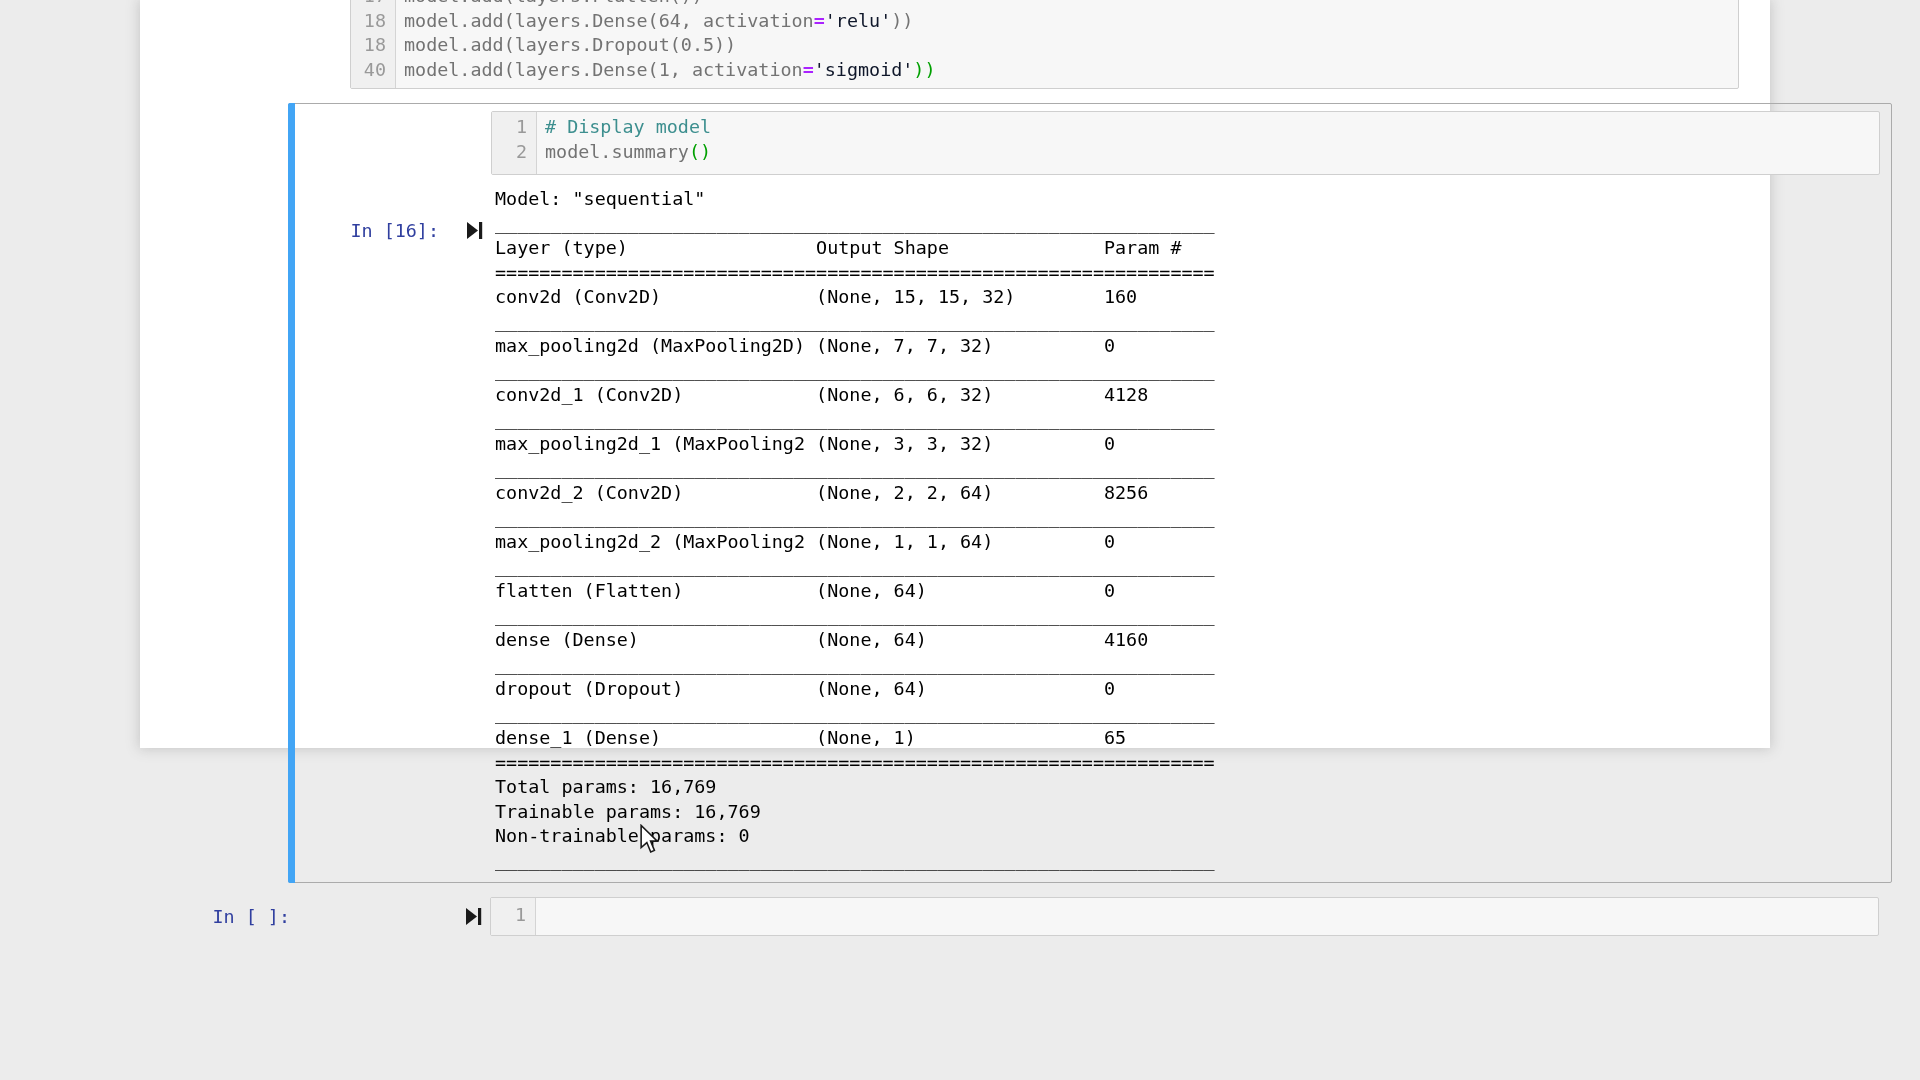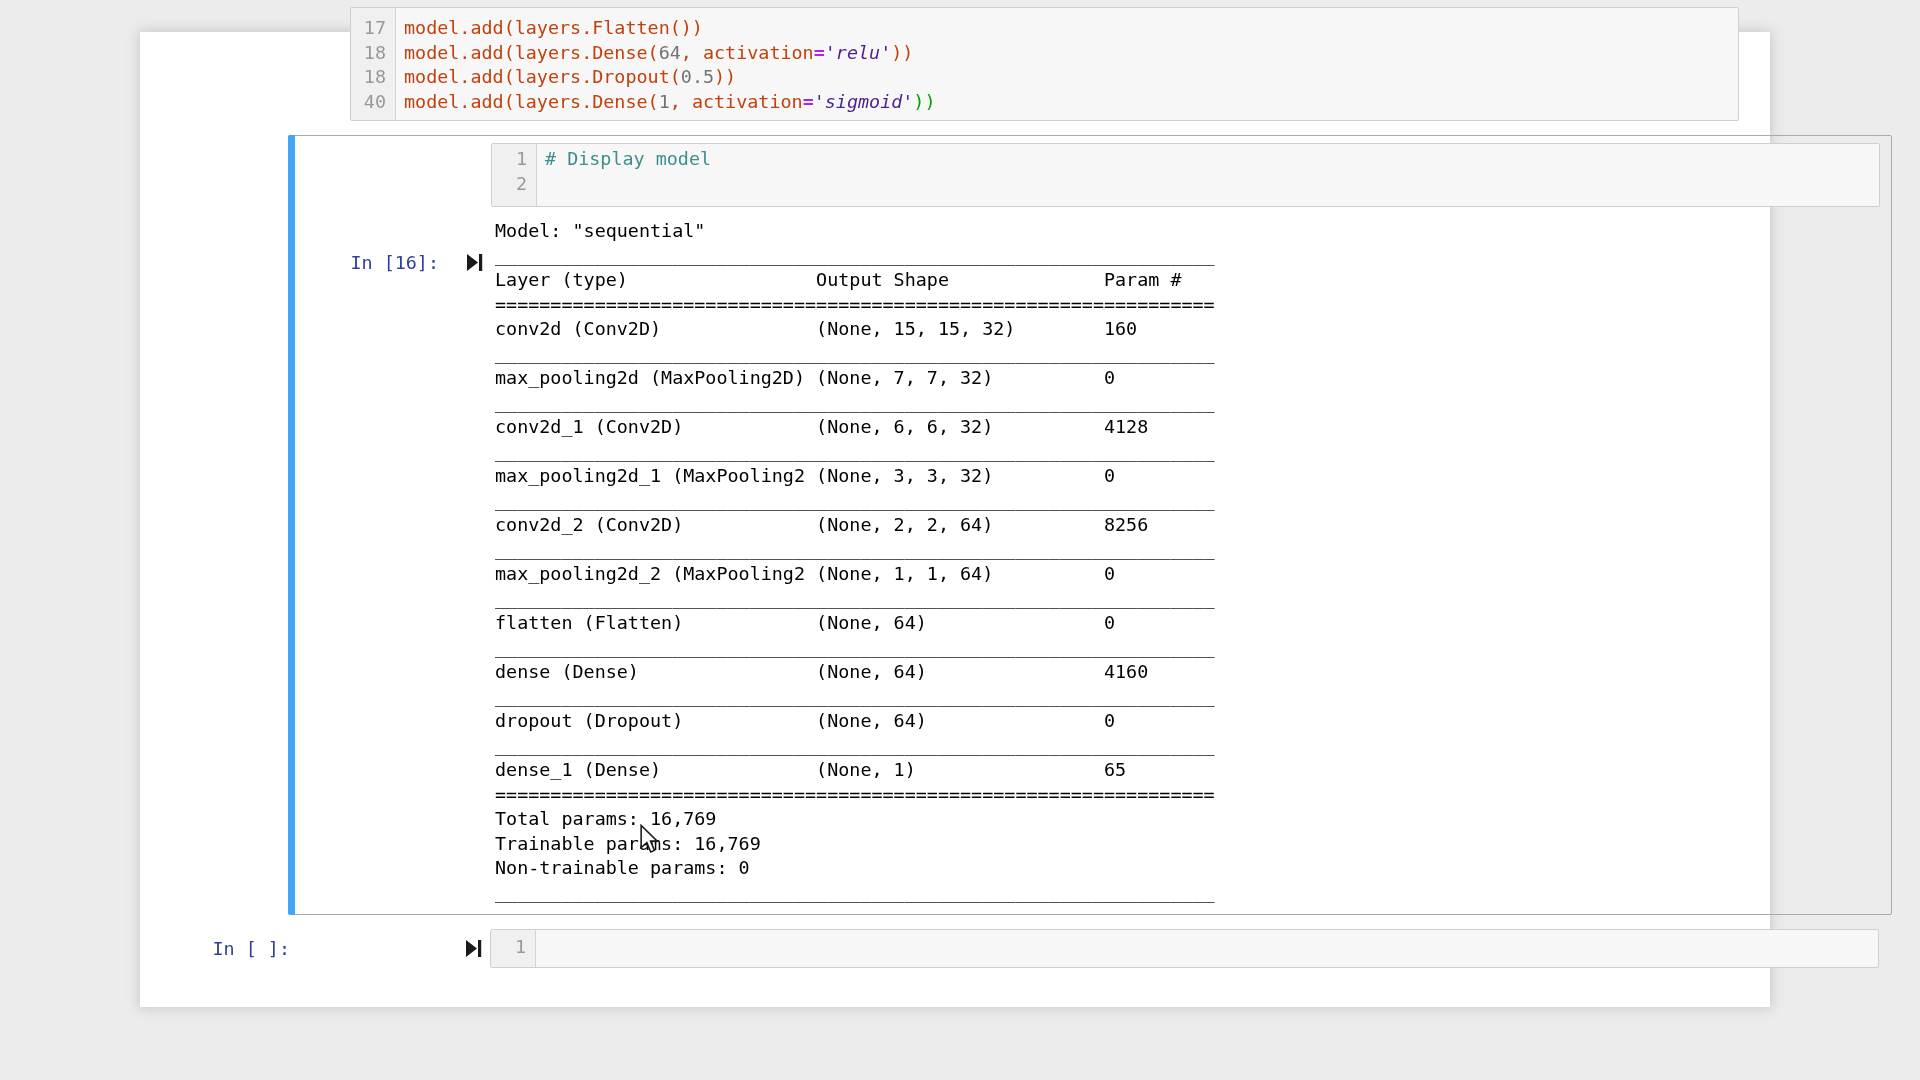--- a/index.html
+++ b/index.html
@@ -1,35 +1,35 @@
 <!DOCTYPE html>
 <html><head>
 <meta charset="utf-8">
 <style>
   html,body{margin:0;padding:0;}
   .page{position:relative;width:1920px;height:1080px;background:#ececec;overflow:hidden;
         font-family:"DejaVu Sans Mono",monospace;}
-  .notebook{position:absolute;left:140px;top:0;width:1630px;height:975px;background:#ffffff;
-            box-shadow:0 0 12px 1px rgba(87,87,87,0.25);margin-top:32px;}
+  .notebook{position:absolute;left:140px;top:0;width:1630px;height:748px;background:#ffffff;
+            box-shadow:0 0 12px 1px rgba(87,87,87,0.25);}
   .mono{font-family:"DejaVu Sans Mono",monospace;font-size:18.4px;line-height:24.5px;}
 
   
   .input-box{position:absolute;background:#f7f7f7;border:1px solid #cfcfcf;border-radius:2px;}
   .gutter{position:absolute;left:0;top:0;bottom:0;width:44px;background:#f0f0f0;
           border-right:1px solid #d4d4d4;color:#999;text-align:right;}
   .gutter .cl{padding-right:9px;}
   .code-area{position:absolute;left:45px;top:0;right:0;bottom:0;overflow:hidden;}
   .code-pre{margin:0;padding-left:8px;white-space:pre;color:#000;}
   .cl{height:24.5px;white-space:pre;}
 
   
-  .tok-plain{color:#c2410c;}
+  .tok-plain{color:#737373;}
   .tok-num{color:#737373;}
   .tok-op{color:#AA22FF;font-weight:bold;}
-  .tok-str{color:#4c1d95;font-style:italic;}
+  .tok-str{color:#0f172a;}
   .tok-comment{color:#3D8F8F;}
   .tok-bracket{color:#00A000;}
 
   
   .cell-selected{position:absolute;left:148px;top:103px;width:1602px;height:778px;
                  border:1px solid #ababab;border-radius:2px;background:transparent;}
   .cell-selected .sel-bar{position:absolute;left:-1px;top:-1px;bottom:-1px;width:7px;
                  background:#42A5F5;border-radius:2px 0 0 2px;}
   .prompt{position:absolute;color:#303F9F;text-align:right;white-space:pre;}
   .run-icon{position:absolute;width:17px;height:19px;}
@@ -66,21 +66,21 @@
         <polygon points="1,1 12,9.5 1,18" fill="#1a1a1a"></polygon>
         <rect x="13" y="1" width="3.2" height="17" fill="#1a1a1a"></rect>
       </svg>
 
       <div class="input-box" style="left:202px;top:7px;width:1387px;height:62px;">
         <div class="gutter mono" style="padding-top:3px;">
             <div class="cl">1</div>
             <div class="cl">2</div>
           </div>
         <div class="code-area">
-          <div class="code-pre mono" style="margin-top:3px;"><div class="cl"><span class="tok-comment"># Display model</span></div></div>
+          <div class="code-pre mono" style="margin-top:3px;"><div class="cl"><span class="tok-comment"># Display model</span></div><div class="cl"><span class="tok-plain">model.summary</span><span class="tok-bracket">()</span></div></div>
         </div>
       </div>
 
       <pre class="output-pre mono" style="left:206px;top:83px;">Model: "sequential"
 _________________________________________________________________
 Layer (type)                 Output Shape              Param #
 =================================================================
 conv2d (Conv2D)              (None, 15, 15, 32)        160
 _________________________________________________________________
 max_pooling2d (MaxPooling2D) (None, 7, 7, 32)          0

